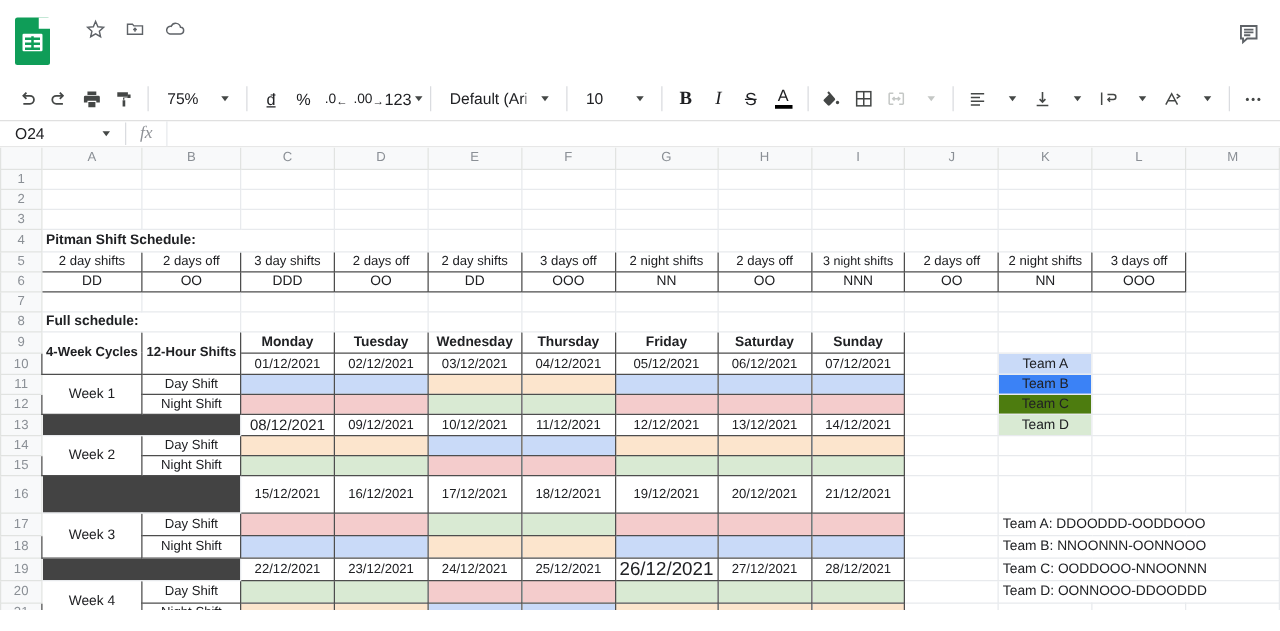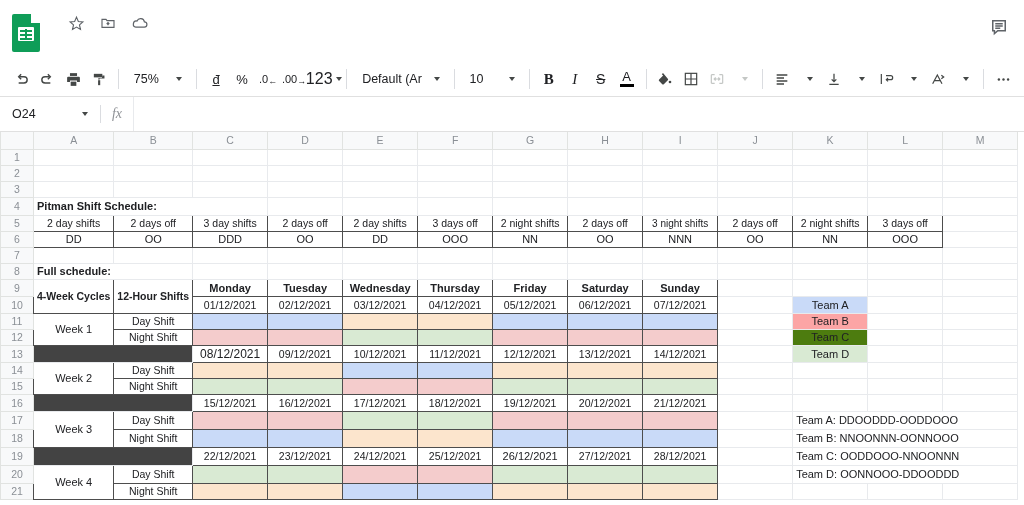--- a/index.html
+++ b/index.html
@@ -41,21 +41,21 @@
   .caret { width:0; height:0; border-left:3.5px solid transparent; border-right:3.5px solid transparent; border-top:4px solid #444746; margin-left:4px; }
   .caret.sm { margin-left:3px; }
   .tb-bold { font-weight:bold; font-family:"Liberation Serif", serif; font-size:15px; color:#202124;}
   .tb-ital { font-style:italic; font-family:"Liberation Serif", serif; font-size:15px; color:#202124;}
   .tb-strike { text-decoration:line-through; font-size:14px; color:#202124;}
   .tb-textcolor { flex-direction:column; height:24px; justify-content:center; }
   .tb-textcolor .ltr { font-size:13px; line-height:12px; color:#202124;}
   .tb-textcolor .bar { width:14px; height:3px; background:#000; margin-top:1px; }
 
   
-  .formula-bar { height:36px; display:flex; align-items:center; border-top:1px solid #e0e0e0; border-bottom:1px solid #e0e0e0; background:#fff; }
+  .formula-bar { height:22px; display:flex; align-items:center; border-top:1px solid #e0e0e0; border-bottom:1px solid #e0e0e0; background:#fff; }
   .namebox { width:100px; height:100%; display:flex; align-items:center; padding-left:12px; font-size:12.5px; color:#202124; position:relative; cursor:text; }
   .namebox .caret { position:absolute; right:12px; }
   .nb-sep { width:1px; height:18px; background:#dadce0; }
   .fx { width:32px; text-align:center; font-style:italic; font-family:"Liberation Serif", serif; font-size:14px; color:#8e9196; cursor:default; }
   .fx-input { flex:1; height:100%; display:flex; align-items:center; font-size:12.5px; color:#202124; border-left:1px solid #e8eaed; padding-left:7px; cursor:text; }
 
   
   .grid-wrap { position:relative; width:1024px; height:370px; overflow:hidden; background:#fff; }
   table.sheet { border-collapse:collapse; table-layout:fixed; }
   .colhdr-row th { height:17px; background:#f8f9fa; border:1px solid #e1e3e1; border-top:none;
@@ -156,21 +156,21 @@
   </div>
   <div class="tb">
     <span style="font-size:11px;color:#202124;">.0</span>
     <span style="font-size:9px;color:#202124;margin-top:4px;">←</span>
   </div>
   <div class="tb">
     <span style="font-size:11px;color:#202124;">.00</span>
     <span style="font-size:9px;color:#202124;margin-top:4px;">→</span>
   </div>
   <div class="tb">
-    <span style="font-size:16px;color:#202124;">123</span>
+    <span style="font-size:13px;color:#202124;">123</span>
       <span class="caret sm"></span>
   </div>
   <div class="tb-sep"></div>
   <div class="tb tb-font">
     <span>Default (Ari...</span>
   </div>
   <div class="tb">
       <span class="caret"></span>
     </div>
   <div class="tb-sep"></div>
@@ -461,21 +461,21 @@
           <td class="cell b" rowspan="2">Week 1</td>
           <td class="cell b" style="font-size:10.5px">Day Shift</td>
           <td class="cell b" style="background:#c9daf8"></td>
           <td class="cell b" style="background:#c9daf8"></td>
           <td class="cell b" style="background:#fce5cd"></td>
           <td class="cell b" style="background:#fce5cd"></td>
           <td class="cell b" style="background:#c9daf8"></td>
           <td class="cell b" style="background:#c9daf8"></td>
           <td class="cell b" style="background:#c9daf8"></td>
           <td class="cell "></td>
-          <td class="cell legend-cell" style="background:#fca5a5">Team B</td>
+          <td class="cell legend-cell" style="background:#3b82f6">Team B</td>
           <td class="cell "></td>
           <td class="cell "></td>
         </tr>
         <tr style="height:16px">
           <td class="rowhdr">12</td>
           <td class="cell b" style="font-size:10.5px">Night Shift</td>
           <td class="cell b" style="background:#f4cccc"></td>
           <td class="cell b" style="background:#f4cccc"></td>
           <td class="cell b" style="background:#d9ead3"></td>
           <td class="cell b" style="background:#d9ead3"></td>
@@ -526,21 +526,21 @@
           <td class="cell b" style="background:#f4cccc"></td>
           <td class="cell b" style="background:#f4cccc"></td>
           <td class="cell b" style="background:#d9ead3"></td>
           <td class="cell b" style="background:#d9ead3"></td>
           <td class="cell b" style="background:#d9ead3"></td>
           <td class="cell "></td>
           <td class="cell "></td>
           <td class="cell "></td>
           <td class="cell "></td>
         </tr>
-        <tr style="height:17px">
+        <tr style="height:30px">
           <td class="rowhdr">16</td>
           <td class="cell dark" colspan="2"></td>
           <td class="cell b" style="font-size:10.5px">15/12/2021</td>
           <td class="cell b" style="font-size:10.5px">16/12/2021</td>
           <td class="cell b" style="font-size:10.5px">17/12/2021</td>
           <td class="cell b" style="font-size:10.5px">18/12/2021</td>
           <td class="cell b" style="font-size:10.5px">19/12/2021</td>
           <td class="cell b" style="font-size:10.5px">20/12/2021</td>
           <td class="cell b" style="font-size:10.5px">21/12/2021</td>
           <td class="cell "></td>
@@ -575,21 +575,21 @@
           <td class="cell "></td>
           <td class="cell pattern-cell" colspan="3">Team B: NNOONNN-OONNOOO</td>
         </tr>
         <tr style="height:18px">
           <td class="rowhdr">19</td>
           <td class="cell dark" colspan="2"></td>
           <td class="cell b" style="font-size:10.5px">22/12/2021</td>
           <td class="cell b" style="font-size:10.5px">23/12/2021</td>
           <td class="cell b" style="font-size:10.5px">24/12/2021</td>
           <td class="cell b" style="font-size:10.5px">25/12/2021</td>
-          <td class="cell b" style="font-size:11px">26/12/2021</td>
+          <td class="cell b" style="font-size:15px">26/12/2021</td>
           <td class="cell b" style="font-size:10.5px">27/12/2021</td>
           <td class="cell b" style="font-size:10.5px">28/12/2021</td>
           <td class="cell "></td>
           <td class="cell pattern-cell" colspan="3">Team C: OODDOOO-NNOONNN</td>
         </tr>
         <tr style="height:18px">
           <td class="rowhdr">20</td>
           <td class="cell b" rowspan="2">Week 4</td>
           <td class="cell b" style="font-size:10.5px">Day Shift</td>
           <td class="cell b" style="background:#d9ead3"></td>

